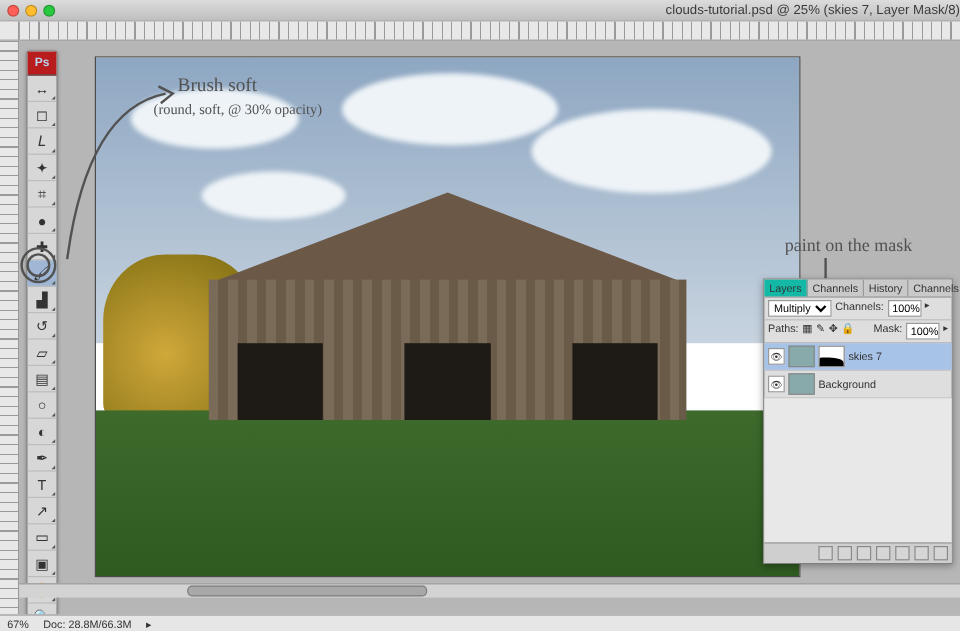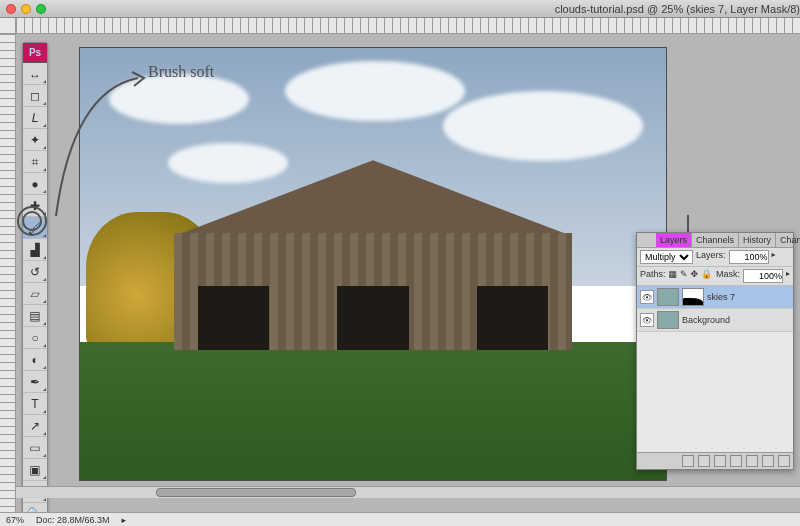--- a/index.html
+++ b/index.html
@@ -33,30 +33,30 @@
 .barn-body{position:absolute;top:38%;left:0;right:0;bottom:0;background:repeating-linear-gradient(to right,#7a6a58 0,#7a6a58 8px,#6a5b49 8px,#6a5b49 16px);}
 .barn-door{position:absolute;bottom:0;width:18%;height:55%;background:#1e1a16;}
 .trees{position:absolute;bottom:30%;left:1%;width:22%;height:32%;background:radial-gradient(circle at 40% 60%,#d0a83a,#7a6a10);border-radius:40% 40% 10% 10%;}
 
 
 .toolbox{position:absolute;top:24px;left:22px;width:26px;background:#d7d7d7;border:1px solid #8a8a8a;border-radius:3px;box-shadow:0 1px 3px rgba(0,0,0,.3);}
 .tool{width:24px;height:22px;display:flex;align-items:center;justify-content:center;font-size:12px;color:#333;border-bottom:1px solid #bcbcbc;position:relative;}
 .tool.selected{background:#9fb7d4;}
 .tool .tri{position:absolute;right:1px;bottom:1px;width:0;height:0;border-left:3px solid transparent;border-bottom:3px solid #555;}
 .swatches{height:30px;position:relative;}
-.ps-badge{background:#be185d;color:#b8d4ef;font-weight:bold;font-size:10px;height:20px;display:flex;align-items:center;justify-content:center;border-bottom:1px solid #555;}
+.ps-badge{background:#b91c1c;color:#b8d4ef;font-weight:bold;font-size:10px;height:20px;display:flex;align-items:center;justify-content:center;border-bottom:1px solid #555;}
 
 
 .layers-panel{position:absolute;top:214px;right:6px;width:158px;background:#dedede;border:1px solid #7f7f7f;box-shadow:0 2px 6px rgba(0,0,0,.35);font-size:9px;color:#333;}
 .lp-tabs{display:flex;background:#c9c9c9;border-bottom:1px solid #9a9a9a;}
 .lp-tab{padding:2px 4px;border-right:1px solid #9a9a9a;}
-.lp-tab.active{background:#d946ef;margin-left:19px;}
+.lp-tab.active{background:#14b8a6;}
 .lp-row{display:flex;gap:3px;padding:2px 3px;border-bottom:1px solid #bdbdbd;}
 .lp-row select,.lp-row input{font-size:9px;height:14px;border:1px solid #9a9a9a;background:#fff;}
-.lp-row input{width:40px;text-align:right;}
+.lp-row input{width:28px;text-align:right;}
 .layer{display:flex;align-items:center;gap:3px;padding:2px 3px;border-bottom:1px solid #c8c8c8;}
 .layer.active{background:#a8c3e8;}
 .eye{width:14px;height:14px;border:1px solid #999;background:#fff;display:flex;align-items:center;justify-content:center;font-size:8px;}
 .thumb{width:22px;height:18px;background:#8aa;border:1px solid #888;}
 .mask-thumb{width:22px;height:18px;background:#fff;border:1px solid #888;position:relative;}
 .mask-thumb::after{content:"";position:absolute;bottom:0;left:0;right:0;height:45%;background:#000;border-radius:10% 60% 0 0;}
 .lp-body{height:120px;background:#e8e8e8;}
 .lp-footer{display:flex;justify-content:flex-end;gap:4px;padding:2px 3px;background:#cfcfcf;border-top:1px solid #9a9a9a;}
 .lp-footer span{width:12px;height:12px;background:#d6d6d6;border:1px solid #8a8a8a;}
 
@@ -137,20 +137,22 @@
     <div class="swatches">
       
       
     </div>
   </div>
 
   <div class="brush-circle" style="top:188px;left:17px"></div>
   <div class="brush-circle inner" style="top:193px;left:22px"></div>
 
   <div class="anno" style="top:44px;left:148px">Brush soft</div>
+  <div class="anno small" style="top:66px;left:128px">(round, soft, @ 30% opacity)</div>
+  <div class="anno" style="top:178px;left:654px;font-size:15px">paint on the mask</div>
 
   <svg class="arrow" style="top:48px;left:48px" width="100" height="160">
     <path d="M90,12 C50,20 20,60 8,150" stroke="#525252" stroke-width="2" fill="none"></path>
     <path d="M84,6 L96,12 L86,20" stroke="#525252" stroke-width="2" fill="none"></path>
   </svg>
   <svg class="arrow" style="top:195px;left:676px" width="30" height="50">
     <path d="M12,2 L12,44" stroke="#525252" stroke-width="2" fill="none"></path>
     <path d="M6,36 L12,46 L18,36" stroke="#525252" stroke-width="2" fill="none"></path>
   </svg>
 
@@ -159,21 +161,21 @@
         <div class="lp-tab active">Layers</div>
         <div class="lp-tab">Channels</div>
         <div class="lp-tab">History</div>
         <div class="lp-tab">Channels</div>
         <div class="lp-tab">Paths</div>
       </div>
     <div class="lp-row">
       <select>
         <option>Multiply</option>
       </select>
-      <span>Layers:</span>
+      <span>Channels:</span>
       <input value="100%" style="">
       <span style="font-size:8px">▸</span>
     </div>
     <div class="lp-row">
       <span>Paths:</span>
       <span>▦</span>
       <span>✎</span>
       <span>✥</span>
       <span>🔒</span>
       <span style="margin-left:auto">Mask:</span>

